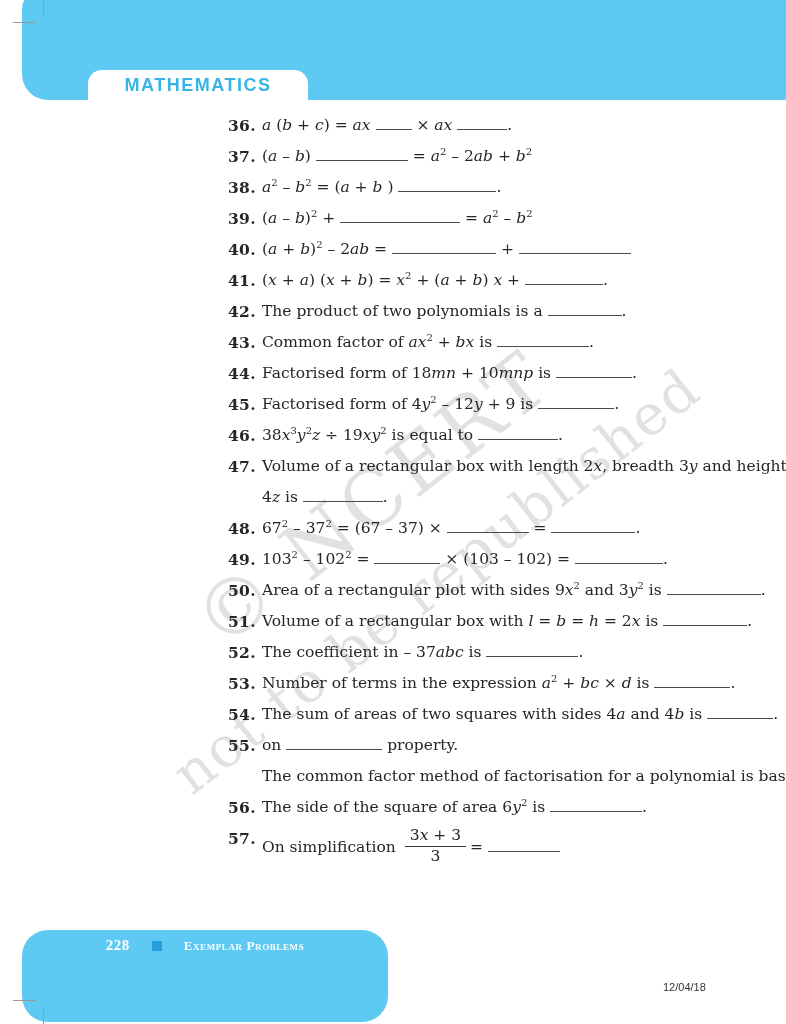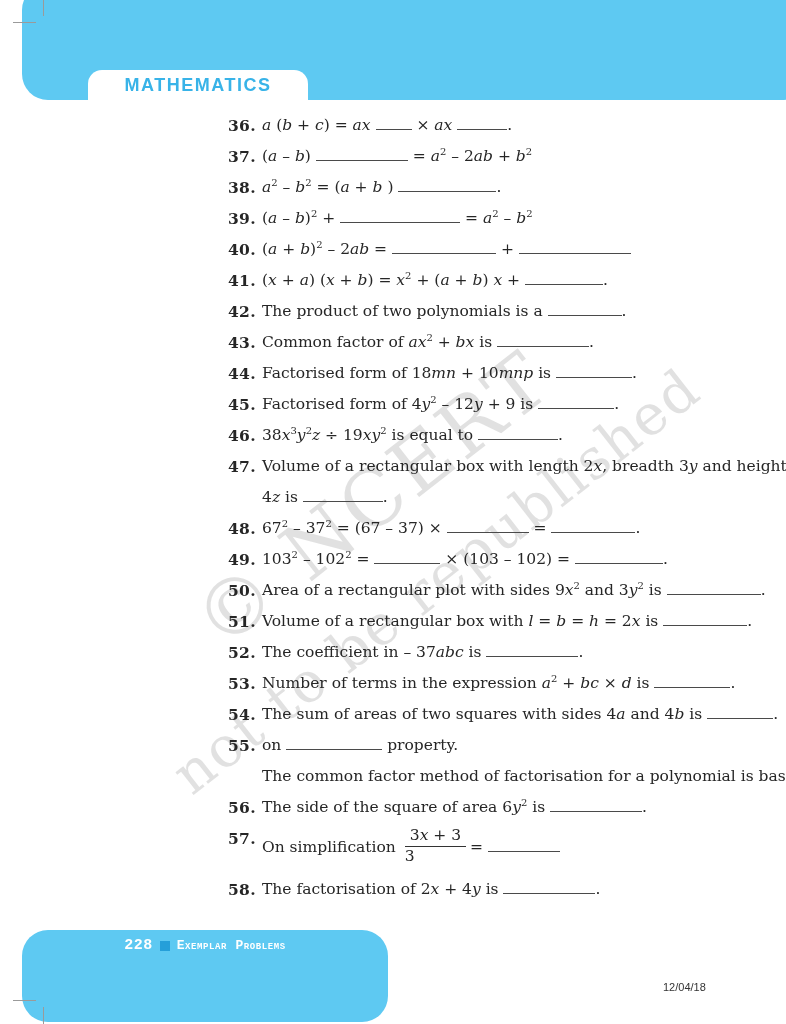--- a/index.html
+++ b/index.html
@@ -48,34 +48,34 @@
   .q-text{flex:1;}
   .q-line{white-space:nowrap;}
   .q-line + .q-line{margin-top:12px;}
   .it{font-style:italic;}
   .sup{font-size:10px;vertical-align:super;line-height:0;}
   .blank{
     display:inline-block;height:0.72em;
     border-bottom:1.2px solid #4a4a4a;
   }
   .frac{
-    display:inline-block;vertical-align:middle;text-align:left;
+    display:inline-block;vertical-align:middle;text-align:center;
     margin:0 4px;line-height:1.15;position:relative;top:-2px;
   }
   .fnum{display:block;padding:0 5px 1px;border-bottom:1.4px solid #333;}
   .fden{display:block;padding-top:1px;}
   
   .footer-band{
     position:absolute;left:22px;top:930px;width:366px;height:92px;
     background:#5ec9f2;border-radius:26px;z-index:3;
     display:flex;justify-content:center;align-items:flex-start;
   }
   .footer-row{
-    margin-top:7px;display:flex;align-items:center;gap:7px;
-    font-family:Liberation Mono, monospace;color:#ffffff;
+    margin-top:7px;display:flex;align-items:center;gap:22px;
+    font-family:Liberation Serif, serif;color:#ffffff;
   }
   .footer-page{font-size:15px;font-weight:bold;letter-spacing:0.5px;}
   .footer-square{width:10px;height:10px;background:#259fd9;}
   .footer-label{
     font-size:13px;font-weight:bold;font-variant-caps:small-caps;
     letter-spacing:0.6px;
   }
   .date-stamp{
     position:absolute;left:663px;top:981px;z-index:2;
     font-family:"Liberation Sans",sans-serif;font-size:11px;color:#333333;
@@ -226,26 +226,20 @@
     <div class="q-row">
       <div class="q-num">56.</div>
       <div class="q-text">
         <div class="q-line"><span>The side of the square of area 6</span><span class="it">y</span><sup class="sup">2</sup><span> is </span><span class="blank" style="width: 92px;"></span><span>.</span></div>
       </div>
     </div>
     <div class="q-row">
       <div class="q-num">57.</div>
       <div class="q-text">
         <div class="q-line"><span>On simplification </span><span class="frac"><span class="fnum"><span>3</span><span class="it">x</span><span> + 3</span></span><span class="fden"><span>3</span></span></span><span>= </span><span class="blank" style="width: 72px;"></span></div>
-      </div>
-    </div>
-    <div class="q-row">
-      <div class="q-num">58.</div>
-      <div class="q-text">
-        <div class="q-line"><span>The factorisation of 2</span><span class="it">x</span><span> + 4</span><span class="it">y</span><span> is </span><span class="blank" style="width: 92px;"></span><span>.</span></div>
       </div>
     </div>
   </div>
 
 <div class="footer-band">
   <div class="footer-row">
     <span class="footer-page">228</span>
     <span class="footer-square"></span>
     <span class="footer-label">Exemplar Problems</span>
   </div>

